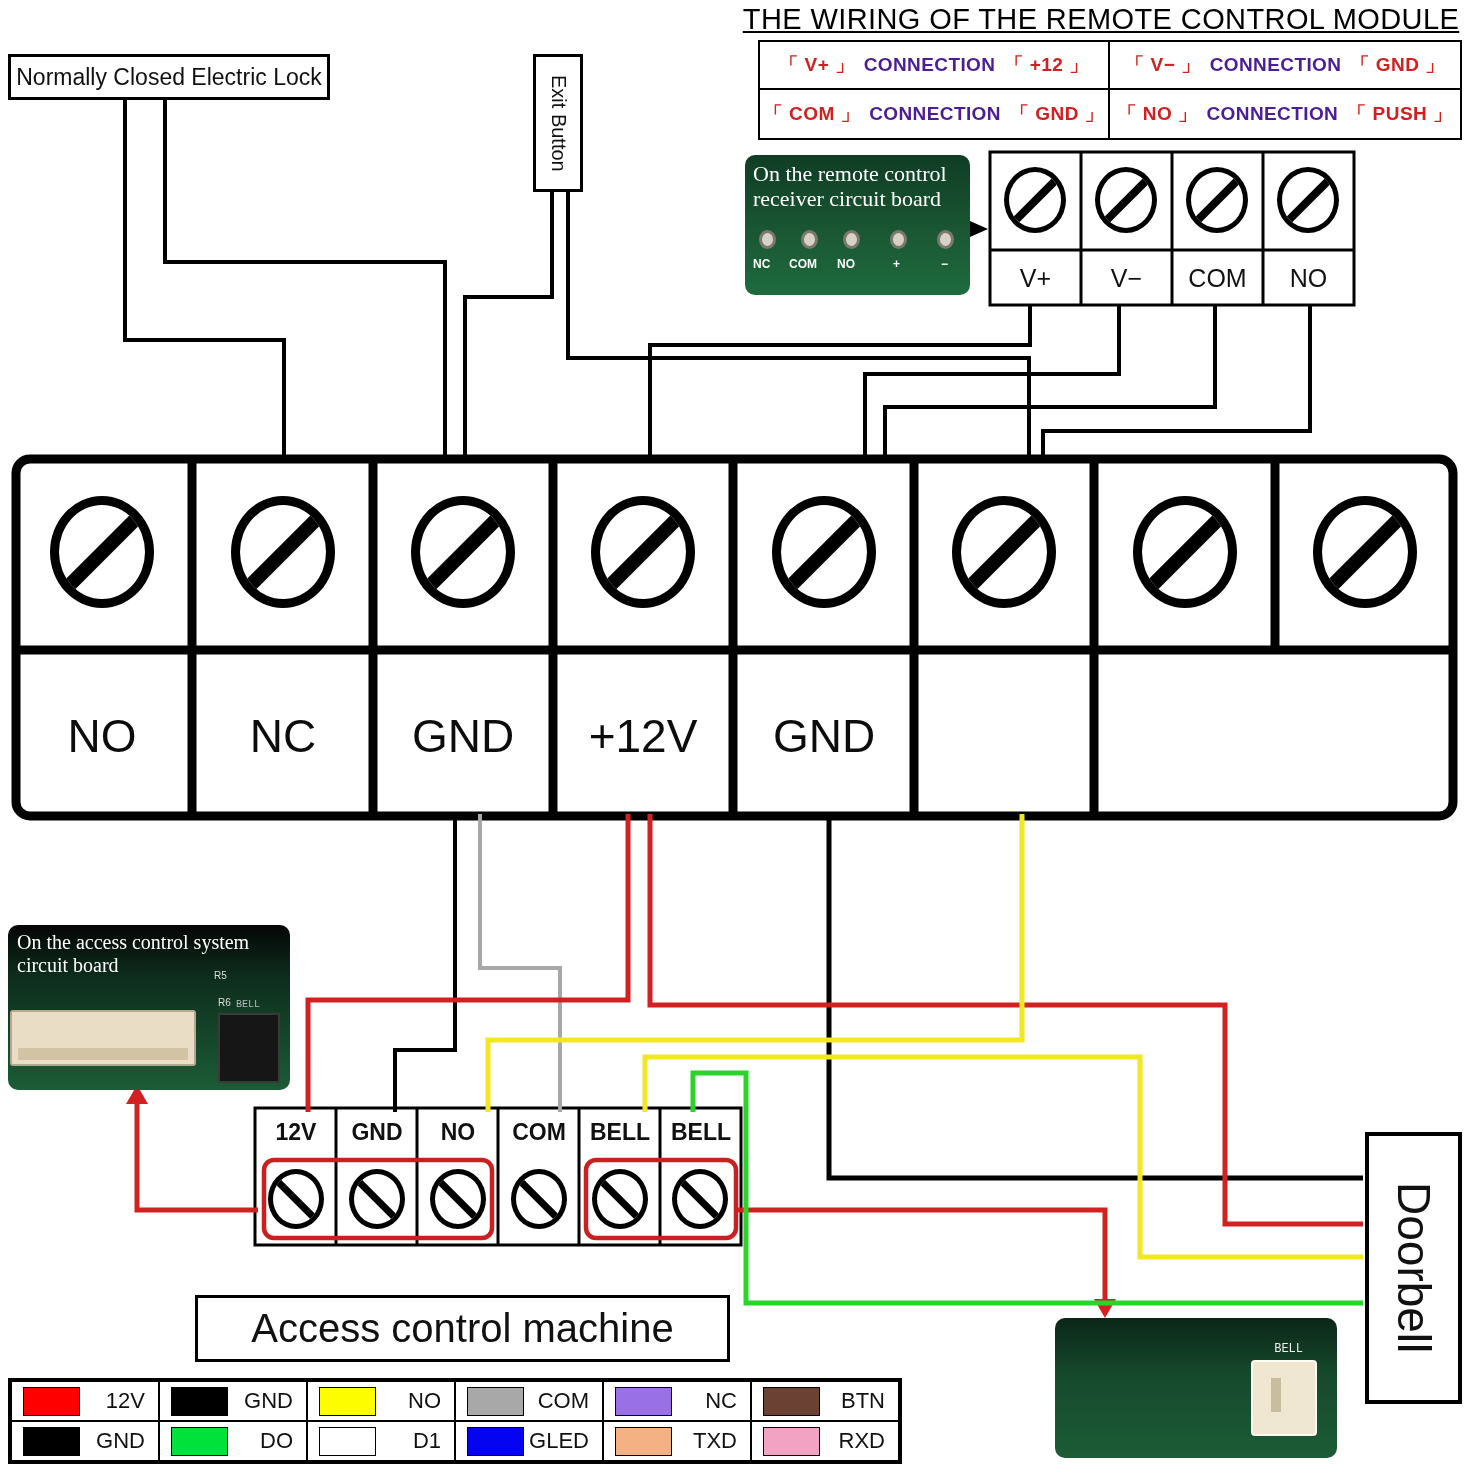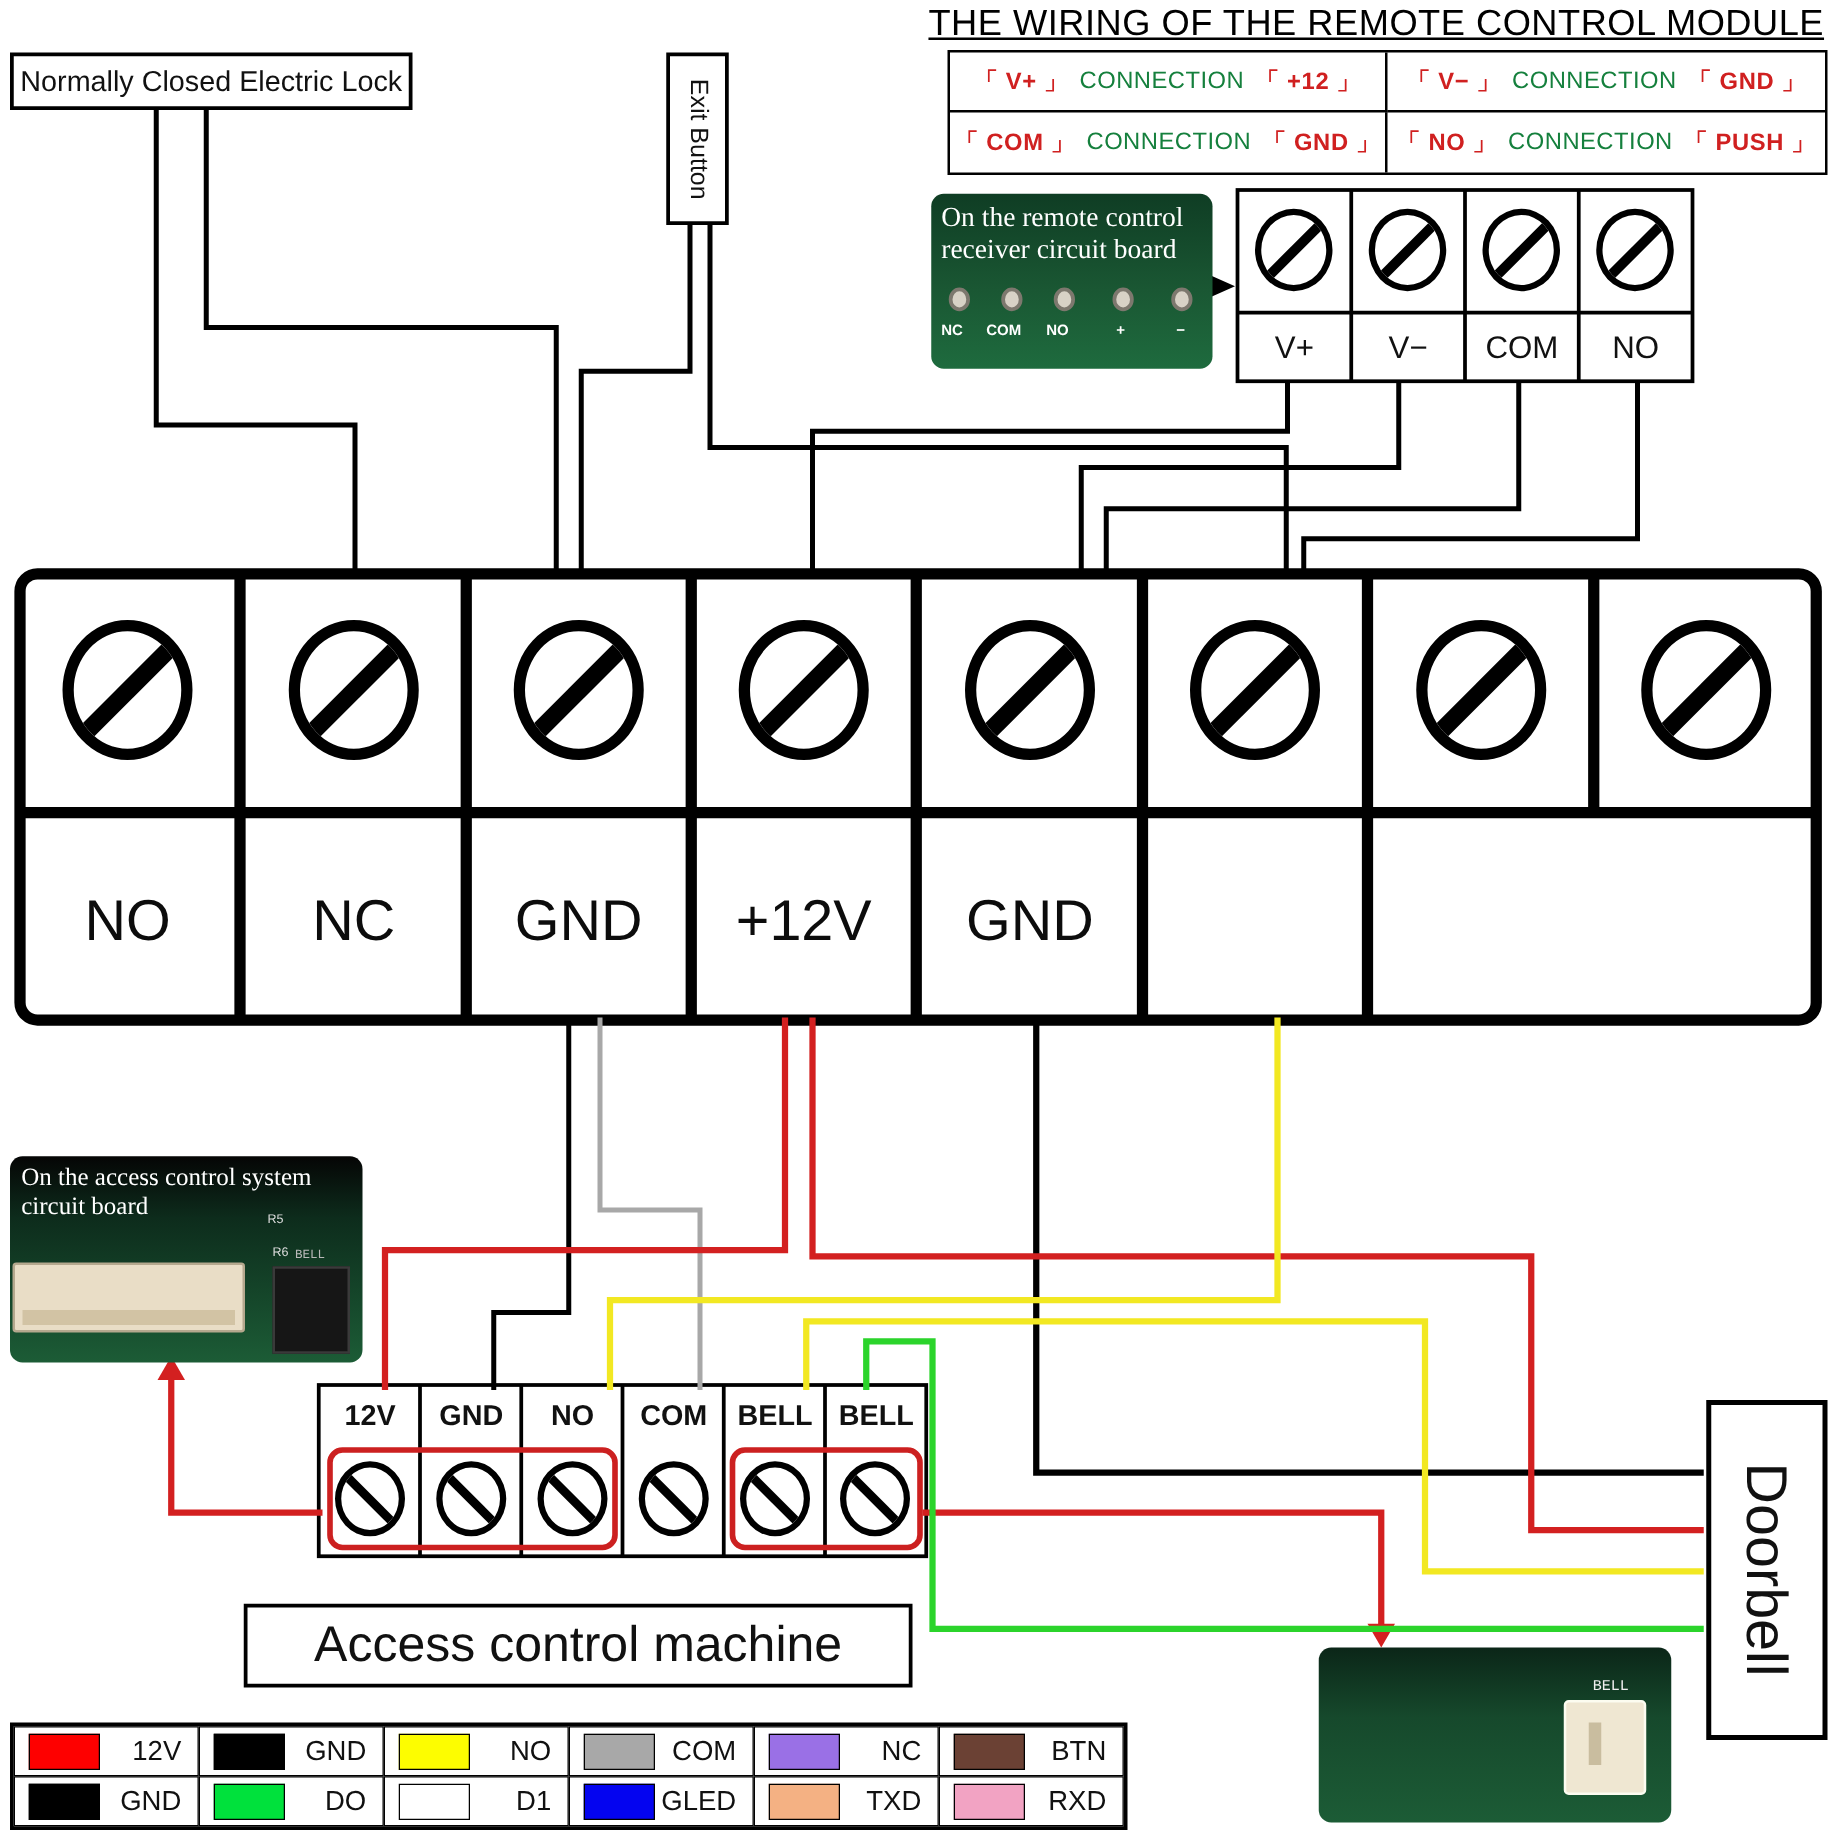--- a/index.html
+++ b/index.html
@@ -12,24 +12,24 @@
   
   .title{left:740px;top:0;width:722px;font-size:29px;line-height:38px;letter-spacing:.4px;color:#000000;text-align:center;text-decoration:underline;}
   
   .conn{left:758px;top:40px;width:704px;height:100px;border:2px solid #000;box-sizing:border-box;
         display:grid;grid-template-columns:1fr 1fr;grid-template-rows:1fr 1fr;background:#fff;}
   .conn-cell{display:flex;align-items:center;justify-content:center;gap:9px;
              border-right:2px solid #000;border-bottom:2px solid #000;font-size:19px;}
   .conn-cell:nth-child(2n){border-right:none;}
   .conn-cell:nth-child(n+3){border-bottom:none;}
   .conn-red{color:#d02020;font-weight:700;letter-spacing:.5px;}
-  .conn-mid{color:#15803d;font-weight:400;letter-spacing:.4px;}
+  .conn-mid{color:#4c1d95;font-weight:700;letter-spacing:.4px;}
   
   .obox{position:absolute;border:3px solid #000;box-sizing:border-box;background:#fff;
-        display:flex;align-items:center;justify-content:center;}
+        display:flex;align-items:center;justify-content:center;margin-top:12px;}
   .vtext{writing-mode:vertical-rl;white-space:nowrap;}
   
   .screw{position:absolute;border:9px solid #000;border-radius:50%;background:#fff;
          box-sizing:border-box;overflow:hidden;}
   .screw i{position:absolute;left:50%;top:-8%;width:16%;height:118%;background:#000;display:block;}
   .screw.fwd i{transform:translateX(-50%) rotate(45deg);}
   .screw.back i{transform:translateX(-50%) rotate(-45deg);}
   .screw.md{border-width:5px;}
   .screw.sm{border-width:5px;}
   

